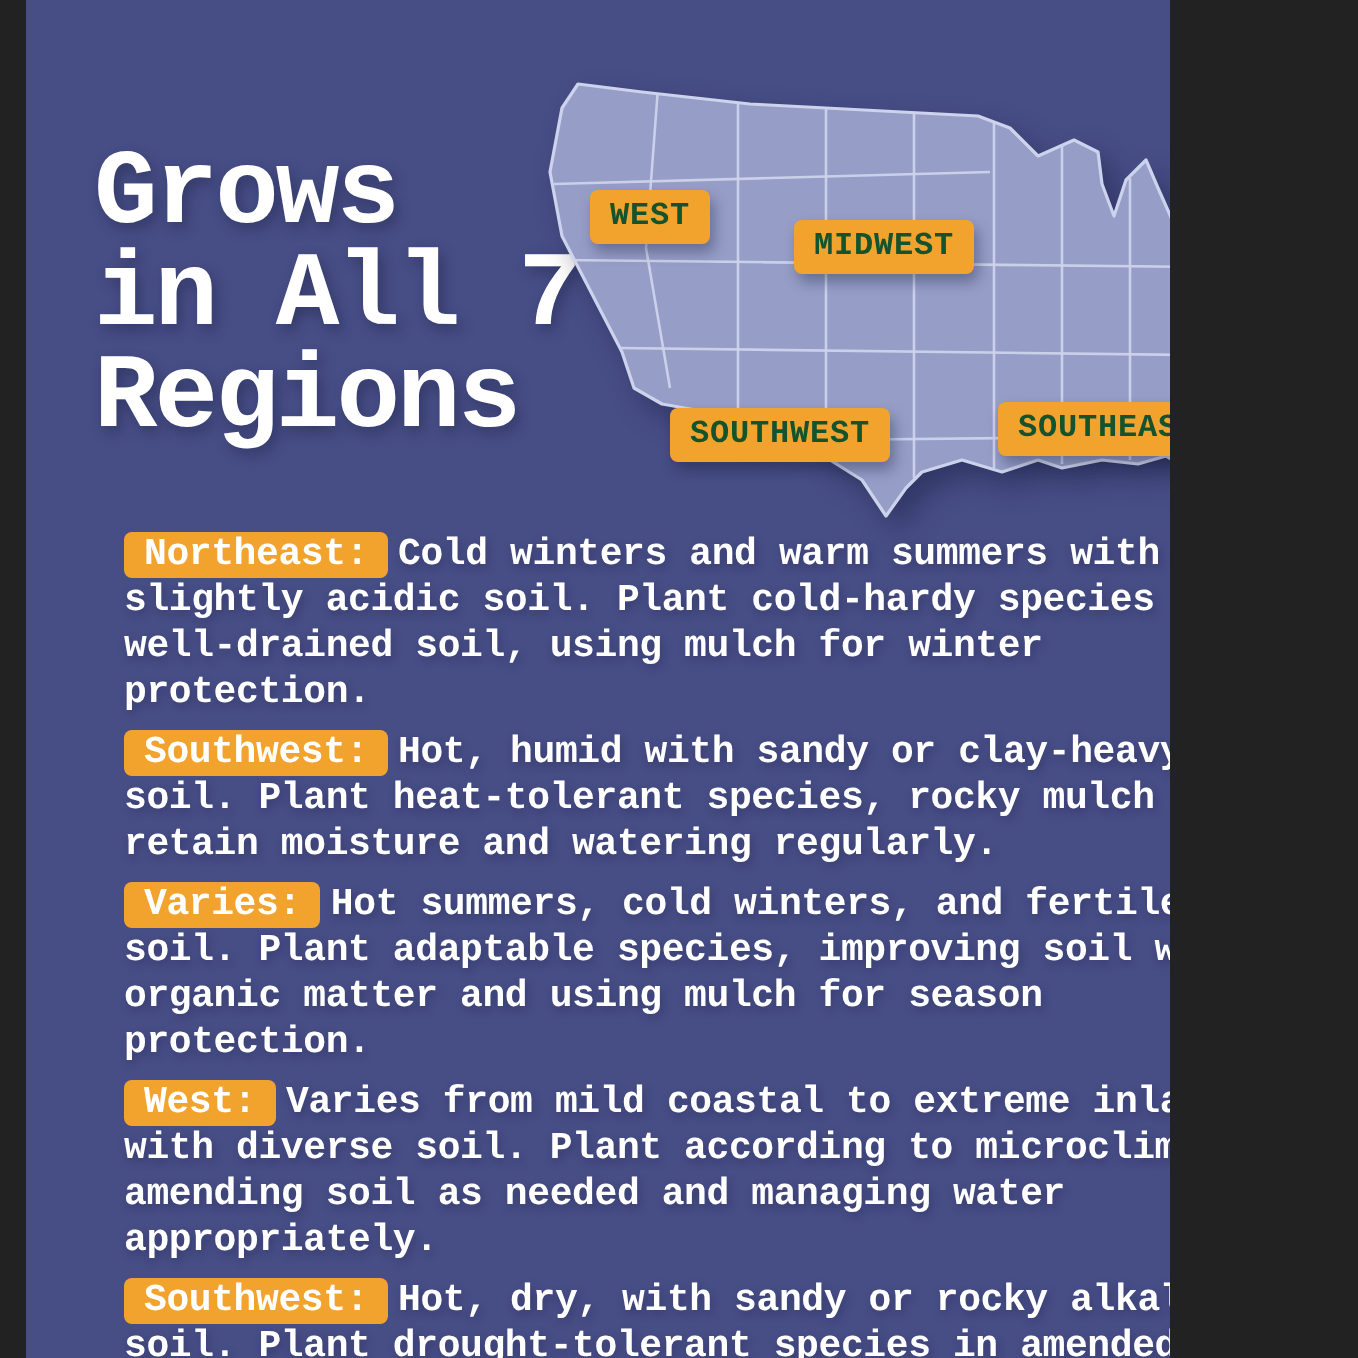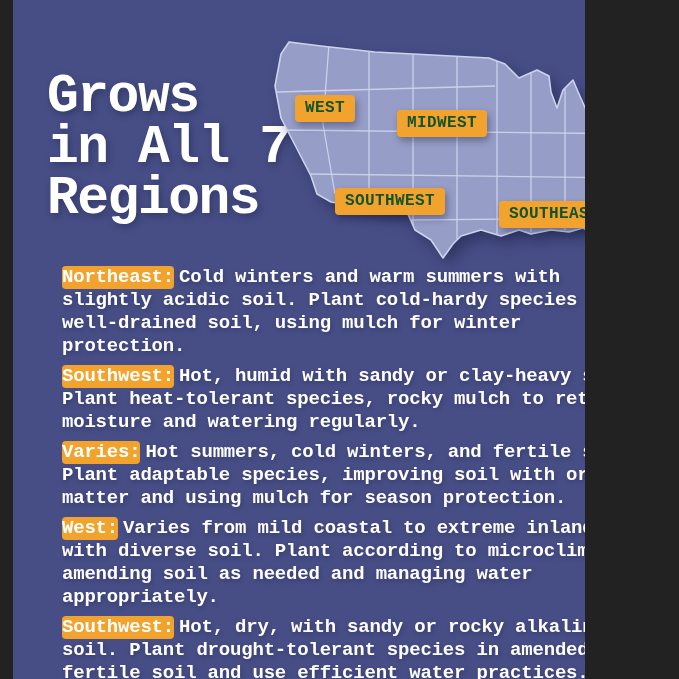--- a/index.html
+++ b/index.html
@@ -42,37 +42,37 @@
     background:var(--orange);
     color:#14532d;font-weight:bold;
     font-size:16px;letter-spacing:.4px;line-height:1;
     padding:5px 10px 6px;border-radius:4px;
     box-shadow:2px 4px 7px rgba(15,20,50,.35);
     white-space:nowrap;
   }
   .chip-west{left:282px;top:95px;}
   .chip-midwest{left:384px;top:110px;}
   .chip-northeast{left:527px;top:97px;}
-  .chip-southwest{left:322px;top:188px;}
+  .chip-southwest{left:322px;top:204px;}
   .chip-southeast{left:486px;top:201px;}
   
   .regions{
     position:absolute;left:49px;top:266px;width:586px;
   }
   .region{
     font-size:19px;line-height:23px;font-weight:bold;
     letter-spacing:-.2px;
     margin-bottom:7px;
     text-shadow:1px 2px 4px rgba(25,30,65,.35);
   }
   .hl{
     display:inline-block;
     background:var(--orange);
     border-radius:4px;
-    padding:0px 0 1px;
+    padding:0px 10px 1px;
     line-height:22px;
     margin-right:5px;
     text-shadow:none;
   }
 </style>
 </head>
 <body>
 
 <div class="canvas">
 

